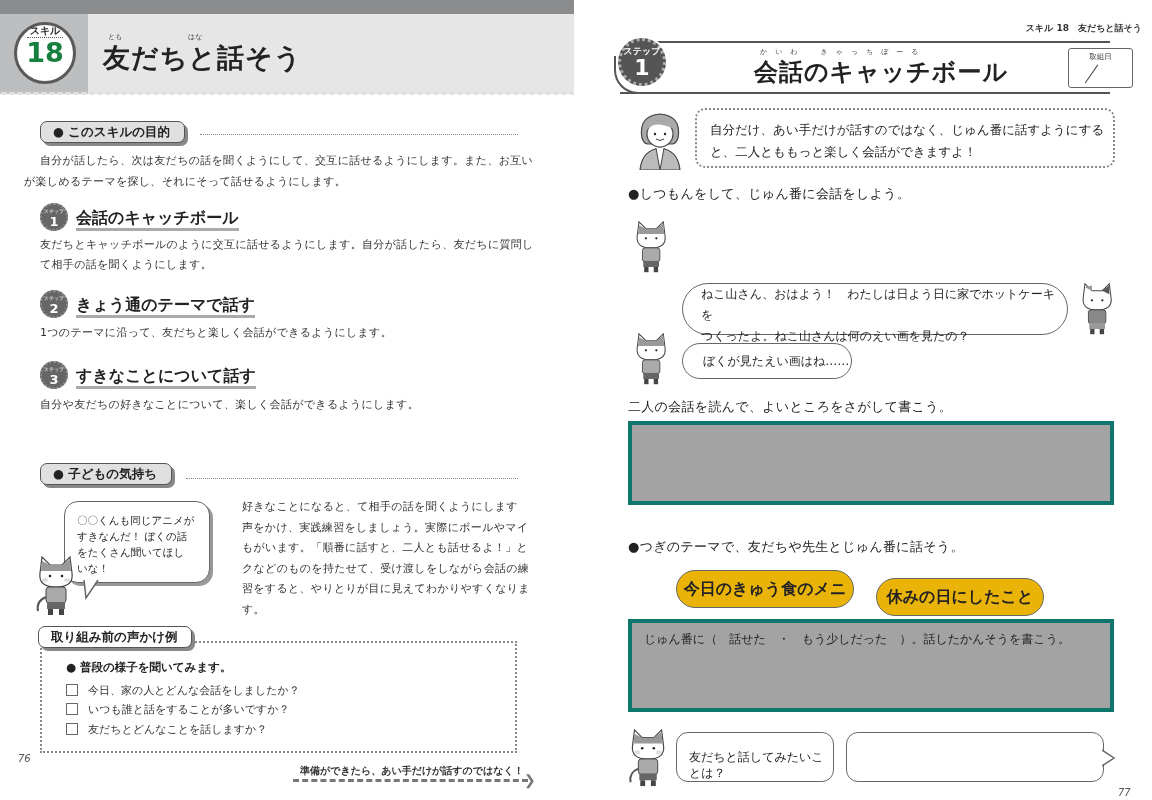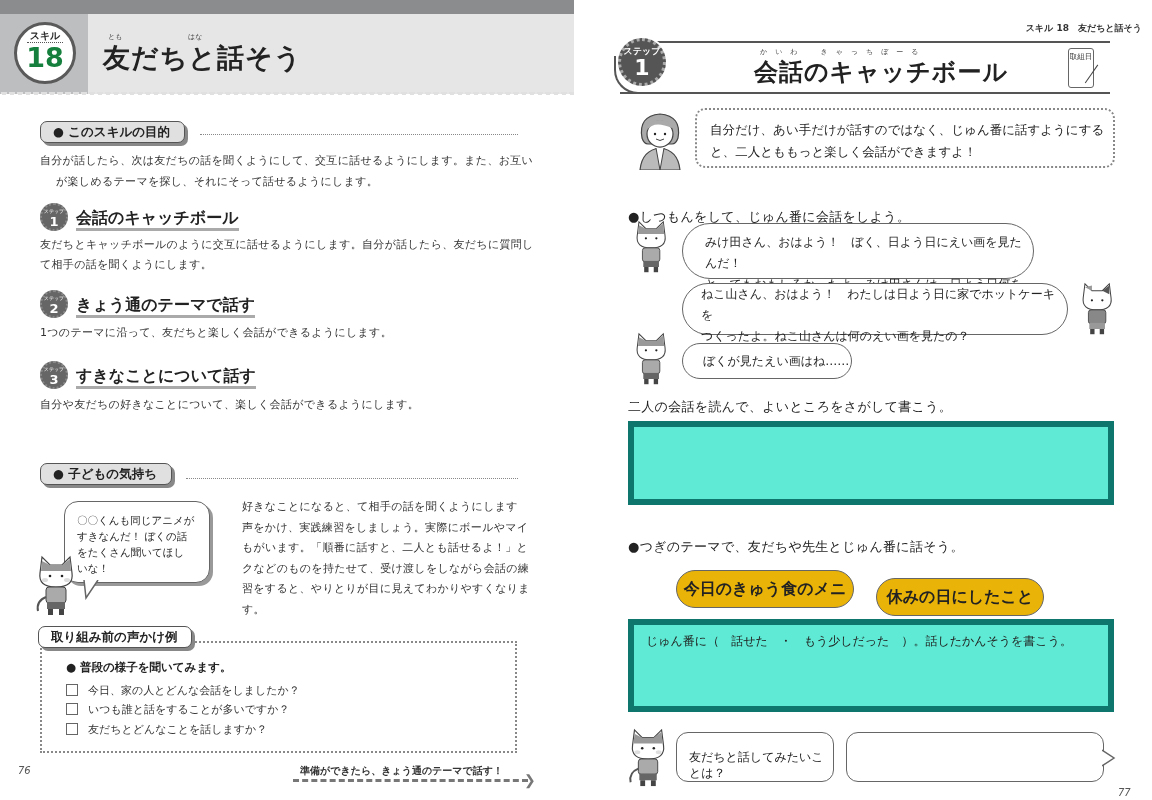--- a/index.html
+++ b/index.html
@@ -11,21 +11,21 @@
   .page-right { left: 590px; width: 562px; }
 
   
   .top-band { position: absolute; left: 0; top: 0; width: 574px; height: 14px; background: #8b8c8e; }
   .header-left-block { position: absolute; left: 0; top: 14px; width: 88px; height: 80px; background: #bdbebf; }
   .header-main { position: absolute; left: 88px; top: 14px; width: 486px; height: 80px; background: #e6e6e7; }
   .header-scallop { position: absolute; left: 0; top: 92px; width: 574px; height: 6px;
     background: radial-gradient(circle at 4px 0px, #e0e0e0 3px, transparent 3.5px) 0 0/8px 6px repeat-x; }
   .skill-badge { position: absolute; left: 14px; top: 22px; width: 62px; height: 62px; border-radius: 50%;
     background: #fff; border: 3px solid #5a5a5a; text-align: center; }
-  .skill-badge .lbl { display: block; font-size: 10px; font-weight: bold; margin-top: 5px; line-height: 12px; }
+  .skill-badge .lbl { display: block; font-size: 10px; font-weight: bold; line-height: 12px; }
   .skill-badge .dots { display: block; width: 36px; margin: 0 auto; border-top: 1.5px dotted #555; height: 0; }
   .skill-badge .num { display: block; font-size: 27px; font-weight: bold; line-height: 30px; color: #15803d; }
   .header-title { position: absolute; left: 103px; top: 40px; font-size: 27px; font-weight: bold; letter-spacing: 1px; color: #222; }
   .ruby-s { position: absolute; font-size: 7px; color: #444; font-weight: normal; }
 
   
   .tab-label { position: absolute; height: 22px; padding: 0 14px 0 12px; background: #e0e0e0; border: 1.5px solid #555;
     border-radius: 7px; box-shadow: 3px 3px 0 #888; font-size: 12.5px; font-weight: bold; line-height: 19px; color: #222; }
   .tab-label.white { background: #fff; }
   .dotline { position: absolute; height: 0; border-top: 1.5px dotted #888; }
@@ -61,29 +61,29 @@
   
   .running-head { position: absolute; right: 10px; top: 22px; font-size: 9px; color: #333; font-weight: bold; }
   .step-header-line-top { position: absolute; left: 40px; top: 41px; width: 480px; height: 0; border-top: 2.5px solid #555; }
   .step-header-line-bot { position: absolute; left: 30px; top: 92px; width: 490px; height: 0; border-top: 2.5px solid #555; }
   .step-header-curve { position: absolute; left: 24px; top: 56px; width: 30px; height: 38px; border-left: 2.5px solid #555; border-bottom: 2.5px solid #555; border-bottom-left-radius: 24px; }
   .big-step { position: absolute; left: 28px; top: 38px; width: 48px; height: 48px; border-radius: 50%; background: #555;
     border: 3px dotted #aaa; color: #fff; text-align: center; box-shadow: 0 0 0 2px #fff; }
   .big-step .s { display: block; font-size: 9px; font-weight: bold; line-height: 10px; margin-top: 5px; }
   .big-step .n { display: block; font-size: 22px; font-weight: bold; line-height: 24px; }
   .step-main-title { position: absolute; left: 164px; top: 56px; font-size: 24px; font-weight: bold; color: #222; letter-spacing: 1px; }
-  .date-box { position: absolute; left: 478px; top: 48px; width: 26px; height: 40px; border: 1.5px solid #666; border-radius: 3px; }
+  .date-box { position: absolute; left: 478px; top: 48px; width: 65px; height: 40px; border: 1.5px solid #666; border-radius: 3px; }
   .date-box .lbl { position: absolute; left: 0; right: 0; top: 3px; text-align: center; font-size: 7.5px; color: #333; }
   .date-box .slash { position: absolute; left: 13px; top: 14px; width: 1.3px; height: 22px; background: #444; transform: rotate(35deg); transform-origin: center; left: 22px; }
 
   .teacher-bubble { position: absolute; left: 105px; top: 108px; width: 420px; height: 60px; border: 2px dotted #888; border-radius: 10px; }
   .teacher-text { position: absolute; left: 120px; top: 119px; font-size: 12.5px; line-height: 22px; color: #222; width: 410px; }
 
   .instruction { position: absolute; font-size: 13px; color: #222; letter-spacing: 0.3px; }
-  .answer-box { position: absolute; border: 6px solid #0f766e; background: #5eead4; }
+  .answer-box { position: absolute; border: 4px solid #0f766e; background: #a3a3a3; }
   .theme-pill { position: absolute; height: 38px; border: 1.5px solid #666; border-radius: 19px; background: #eab308; text-align: center; font-size: 16px; line-height: 36px; color: #222; font-weight: bold; }
 </style>
 </head>
 <body>
 
 <div class="page page-left">
   <div class="top-band"></div>
   <div class="header-left-block"></div>
   <div class="header-main"></div>
   <div class="header-scallop"></div>
@@ -93,21 +93,21 @@
     <span class="dots"></span>
     <span class="num">18</span>
   </div>
   <span class="ruby-s" style="left:108px;top:32px;">とも</span>
   <span class="ruby-s" style="left:188px;top:32px;">はな</span>
   <div class="header-title">友だちと話そう</div>
 
   <div class="tab-label" style="left:40px;top:121px;">● このスキルの目的</div>
   <div class="dotline" style="left:200px;top:134px;width:318px;"></div>
   <div class="body-text" style="left:40px;top:150px;">自分が話したら、次は友だちの話を聞くようにして、交互に話せるようにします。また、お互い</div>
-  <div class="body-text" style="left:56px;top:171px;">が楽しめるテーマを探し、それにそって話せるようにします。</div>
+  <div class="body-text" style="left:24px;top:171px;">が楽しめるテーマを探し、それにそって話せるようにします。</div>
 
   <div class="step-row" style="top:203px;">
     <div class="step-icon">
       <span class="s">ステップ</span>
       <span class="n">1</span>
     </div>
     <div class="step-title">会話のキャッチボール</div>
   </div>
   <div class="body-text" style="left:40px;top:234px;">友だちとキャッチボールのように交互に話せるようにします。自分が話したら、友だちに質問し</div>
   <div class="body-text" style="left:40px;top:254px;">て相手の話を聞くようにします。</div>
@@ -174,24 +174,24 @@
   <div class="check-item" style="top:683px;">
     <span class="checkbox"></span><span>今日、家の人とどんな会話をしましたか？</span>
   </div>
   <div class="check-item" style="top:702px;">
     <span class="checkbox"></span><span>いつも誰と話をすることが多いですか？</span>
   </div>
   <div class="check-item" style="top:722px;">
     <span class="checkbox"></span><span>友だちとどんなことを話しますか？</span>
   </div>
 
-  <div class="footer-cta">準備ができたら、きょう通のテーマで話す！</div>
+  <div class="footer-cta">準備ができたら、あい手だけが話すのではなく！</div>
   <div class="dash-arrow"></div>
   <div class="arrow-head">❯</div>
-  <div class="page-num" style="left:18px;top:753px;margin-top:12px;">76</div>
+  <div class="page-num" style="left:18px;top:753px;">76</div>
 </div>
 
 <div class="page page-right">
   <div class="running-head">スキル 18　友だちと話そう</div>
 
   <div class="step-header-line-top"></div>
   <div class="step-header-curve"></div>
   <div class="step-header-line-bot"></div>
   <div class="big-step">
     <span class="s">ステップ</span>
@@ -213,38 +213,32 @@
     <path d="M22 31 Q26 34 30 31" fill="none" stroke="#444" stroke-width="1"></path>
     <path d="M6 62 Q8 42 26 40 Q44 42 46 62Z" fill="#bbb" stroke="#444" stroke-width="1.2"></path>
     <path d="M22 40 L26 62 L30 40" fill="#fff" stroke="#444" stroke-width="1"></path>
   </svg>
   <div class="teacher-bubble"></div>
   <div class="teacher-text">
     <div>自分だけ、あい手だけが話すのではなく、じゅん番に話すようにする</div>
     <div>と、二人とももっと楽しく会話ができますよ！</div>
   </div>
 
-  <div class="instruction" style="left:38px;top:208px;">●しつもんをして、じゅん番に会話をしよう。</div>
+  <div class="instruction" style="left:38px;top:185px;">●しつもんをして、じゅん番に会話をしよう。</div>
 
   <svg class="cat" style="left:42px;top:220px;width:40px;height:54px;" viewBox="0 0 46 62">
     <path d="M6 18 L8 2 L16 10 L28 10 L36 2 L38 18 Q40 32 22 32 Q4 32 6 18Z" fill="#fff" stroke="#444" stroke-width="1.2"></path>
     <path d="M8 6 L16 10 L28 10 L36 4 L37 16 L7 16 Z" fill="#999"></path>
     <circle cx="16" cy="21" r="1.3" fill="#222"></circle>
       <circle cx="28" cy="21" r="1.3" fill="#222"></circle>
     <rect x="12" y="32" width="20" height="16" rx="3" fill="#aaa" stroke="#444" stroke-width="1"></rect>
     <rect x="13" y="47" width="18" height="7" fill="#666"></rect>
     <rect x="14" y="54" width="5" height="6" fill="#444"></rect>
       <rect x="25" y="54" width="5" height="6" fill="#444"></rect>
   </svg>
-  <div class="bubble" style="left:92px;top:223px;width:352px;height:56px;border-radius:28px;">
-    <div class="bubble-text" style="position:absolute;left:22px;top:8px;font-size:12px;line-height:21px;">
-      <div>みけ田さん、おはよう！　ぼく、日よう日にえい画を見たんだ！</div>
-      <div>とってもおもしろかったよ。みけ田さんは、日よう日何をした？</div>
-    </div>
-  </div>
   <div class="bubble" style="left:92px;top:283px;width:386px;height:52px;border-radius:26px;">
     <div class="bubble-text" style="position:absolute;left:18px;top:0;font-size:12px;line-height:21px;">
       <div>ねこ山さん、おはよう！　わたしは日よう日に家でホットケーキを</div>
       <div>つくったよ。ねこ山さんは何のえい画を見たの？</div>
     </div>
   </div>
   <svg class="cat" style="left:488px;top:282px;width:40px;height:54px;" viewBox="0 0 46 62">
     <path d="M6 18 L8 2 L16 10 L28 10 L36 2 L38 18 Q40 32 22 32 Q4 32 6 18Z" fill="#fff" stroke="#444" stroke-width="1.2"></path>
     <path d="M8 6 L16 10 L16 4 Z" fill="#999"></path>
       <path d="M28 10 L36 4 L36 14 Z" fill="#555"></path>

